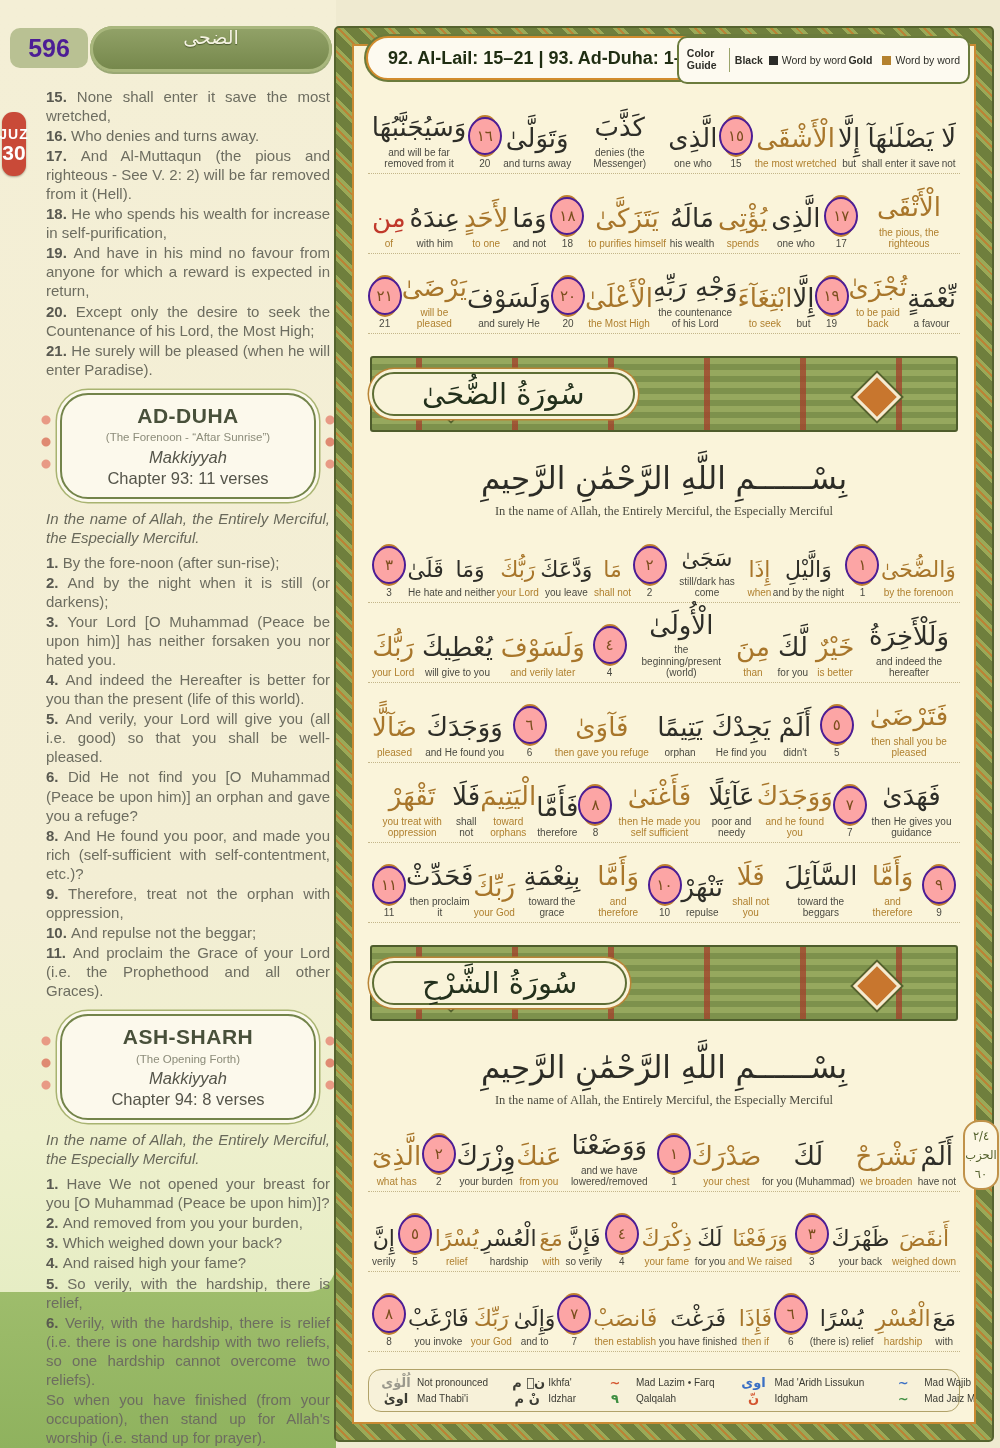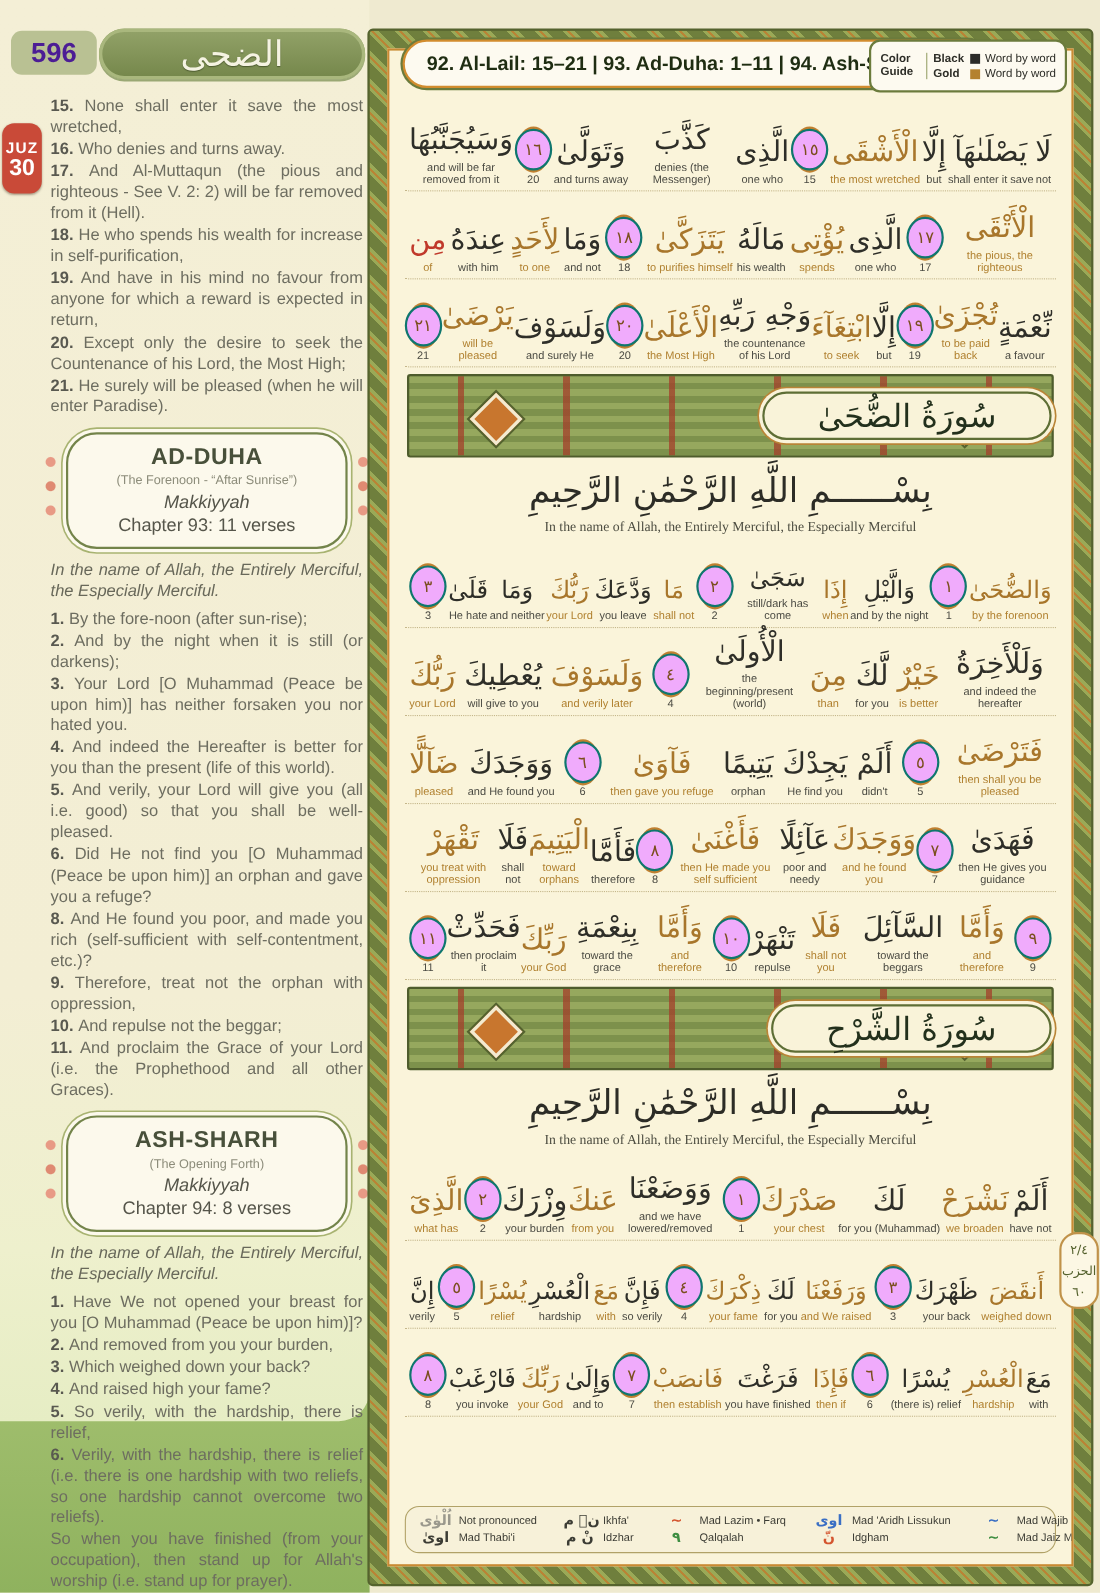--- a/index.html
+++ b/index.html
@@ -10,23 +10,23 @@
     background:linear-gradient(180deg,#e9e6c6 0%,#dde3b8 55%,#c3d494 72%,#a4c171 85%,#8fb25e 100%);}
   .sidebar-panel{position:absolute;left:0;top:0;width:336px;height:1292px;
     background:linear-gradient(180deg,#f4efd6 0%,#f3eed4 70%,#eef0cd 88%,#e6edc4 100%);
     border-bottom-right-radius:28px;}
   .page-tab{position:absolute;left:10px;top:28px;width:78px;height:40px;background:#b9c193;
     border-radius:10px;display:flex;align-items:center;justify-content:center;
     font-size:25px;font-weight:bold;color:#4c1d95;}
   .surah-tab{position:absolute;left:90px;top:26px;width:242px;height:46px;
     background:linear-gradient(#93a369,#74864a);border-radius:23px;
     box-shadow:inset 0 0 0 3px #a9b77d,0 2px 0 #9aa874;
-    display:flex;align-items:center;justify-content:center;
-    font-family:"DejaVu Sans",sans-serif;font-size:32px;color:#f5f3e2;text-shadow:0 1px 1px #4c5a2e;}
-  .juz-badge{position:absolute;left:2px;top:112px;width:36px;height:64px;background:#c94a38;
+    display:flex;align-items:flex-start;justify-content:center;
+    font-family:"DejaVu Sans",sans-serif;font-size:19px;color:#f5f3e2;text-shadow:0 1px 1px #4c5a2e;}
+  .juz-badge{position:absolute;left:2px;top:112px;width:24px;height:64px;background:#c94a38;
     border-radius:11px;box-shadow:0 1px 2px rgba(60,40,20,.4);
     display:flex;flex-direction:column;align-items:center;justify-content:center;color:#fff;font-weight:bold;}
   .juz-badge .jl{font-size:14px;letter-spacing:1px;}
   .juz-badge .jn{font-size:21px;line-height:1;}
   .sidebar-content{position:absolute;left:46px;top:86px;width:284px;color:#6d6d60;
     font-size:15px;line-height:1.27;text-align:justify;}
   .sidebar-content p{margin:1px 0;}
   .sidebar-content b{color:#595950;margin-top:12px;}
   .bism-it{font-style:italic;color:#68685a;margin:8px 0 6px 0 !important;}
   .surah-box{position:relative;width:236px;margin:14px auto 10px auto;text-align:center;
@@ -49,43 +49,43 @@
       #6f7f3d;}
   .quran-page{position:relative;width:100%;height:100%;box-sizing:border-box;background:#faf4da;
     border:2px solid #c98a33;padding:48px 14px 10px 14px;display:flex;flex-direction:column;overflow:hidden;}
   .range-pill{position:absolute;left:30px;top:8px;height:40px;z-index:6;background:#fdfaf0;
     border:2.5px solid #d28c2e;border-radius:22px;box-shadow:0 0 0 2px #6b7b3c;
     display:flex;align-items:center;padding:0 20px;font-size:18px;font-weight:bold;color:#1f2d12;}
   .color-guide{position:absolute;right:22px;top:8px;height:40px;z-index:6;background:#fdfaf0;
     border:2px solid #6b7b3c;border-radius:10px;display:flex;align-items:center;padding:2px 8px;gap:5px;}
   .cg-label{width:36px;font-size:10.5px;font-weight:bold;color:#2e2e28;line-height:1.1;
     border-right:1px solid #9aa46b;padding-right:6px;}
-  .cg-rows{display:flex;flex-direction:column;gap:2px;}
+  .cg-rows{display:flex;flex-direction:row;gap:2px;}
   .cg-row{display:flex;align-items:center;gap:4px;font-size:10.5px;color:#2e2e28;}
   .cg-name{font-weight:bold;width:30px;}
   .cg-swatch{width:9px;height:9px;display:inline-block;}
   
   .rows{display:flex;flex-direction:column;}
   .vrow{display:flex;direction:rtl;justify-content:space-between;align-items:flex-end;
     border-bottom:1.5px dotted #c4b68a;padding:5px 4px 4px 4px;min-height:80px;box-sizing:border-box;}
   .cell{display:flex;flex-direction:column;align-items:center;gap:3px;max-width:94px;}
   .cell .ar{font-family:"DejaVu Sans",sans-serif;font-size:26px;color:#2e2e28;white-space:nowrap;line-height:1.25;}
   .cell.gold .ar{color:#a8762b;}
   .cell.red-ar .ar{color:#c0392b;}
   .cell .en{direction:ltr;font-size:10px;color:#4a4a42;text-align:center;line-height:1.12;}
   .cell.gold .en{color:#b0802f;}
   .vrow.compact .cell .ar{font-size:22px;}
   .vrow.compact .cell{max-width:78px;}
-  .marker{position:relative;width:30px;height:34px;border:2px solid #0f766e;border-radius:50%;
-    background:#f0abfc;display:flex;align-items:center;justify-content:center;
+  .marker{position:relative;width:30px;height:34px;border:2px solid #4c1d95;border-radius:50%;
+    background:#fca5a5;display:flex;align-items:center;justify-content:center;
     font-family:"DejaVu Sans",sans-serif;font-size:15px;color:#7a4e1d;
     box-shadow:0 -6px 0 -4px #c08030,0 6px 0 -4px #c08030;}
   
-  .banner{position:relative;height:72px;margin:6px 2px;border:2px solid #4e5c2c;border-radius:3px;
-    display:flex;align-items:center;justify-content:flex-end;
+  .banner{position:relative;height:72px;margin:22px 2px;border:2px solid #4e5c2c;border-radius:3px;
+    display:flex;align-items:center;justify-content:flex-start;
     background:
       repeating-linear-gradient(90deg,rgba(0,0,0,0) 0 44px,rgba(163,63,42,.75) 44px 50px,rgba(0,0,0,0) 50px 96px),
       repeating-linear-gradient(0deg,#7d914c 0 6px,#96a85e 6px 12px),#7d914c;}
   .banner::before,.banner::after{content:"";position:absolute;top:50%;width:28px;height:28px;
     margin-top:-14px;background:#c8762e;border:3px solid #f3ead0;box-shadow:0 0 0 2px #54622f;
     transform:rotate(45deg);}
   .banner::before{left:62px;} .banner::after{right:62px;}
   .cartouche{background:#f9f3d9;border:2px solid #5e6e35;border-radius:32px;
     box-shadow:0 0 0 3px #f9f3d9,0 0 0 4.5px #b98436;padding:3px 48px;
     font-family:"DejaVu Sans",sans-serif;font-size:29px;color:#23301c;z-index:1;}

